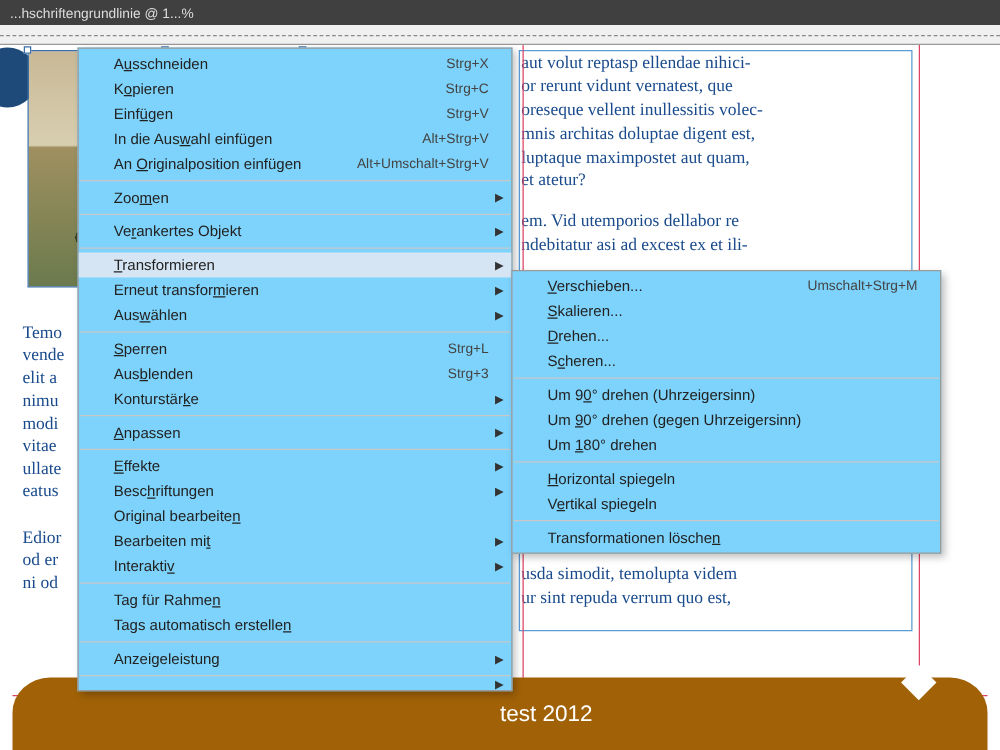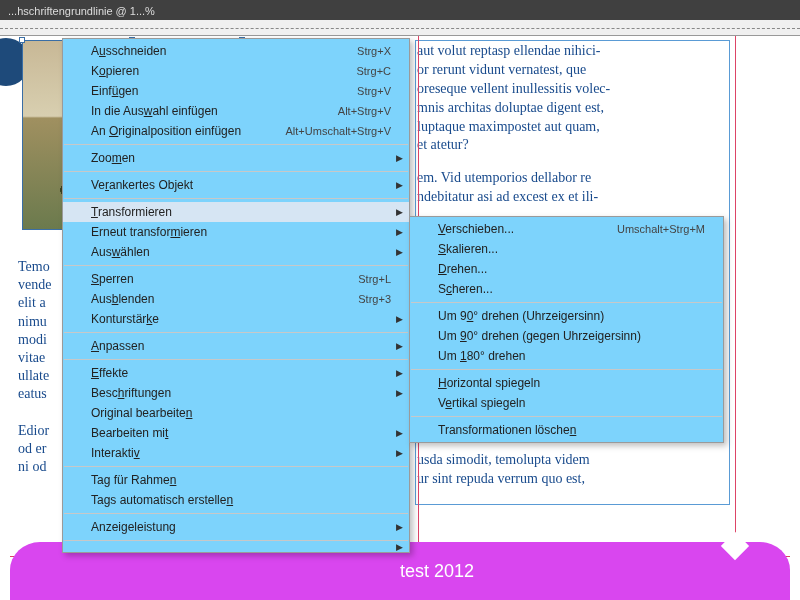--- a/index.html
+++ b/index.html
@@ -20,35 +20,35 @@
   .image-box { position: absolute; top: 4px; left: 12px; width: 220px; height: 190px; border: 1px solid #3a6ea5; background: linear-gradient(to bottom, #c8b896 0%, #d8cfb0 40%, #a09060 41%, #6b7a4d 100%); }
   .image-box::before { content:""; position:absolute; bottom:25px; left:35px; width:18px; height:28px; background: radial-gradient(circle, #3a4020 40%, transparent 41%); border-radius:50% 50% 0 0;}
   .sel-handle { position:absolute; width:6px; height:6px; background:#fff; border:1px solid #3a6ea5;}
   
   .logo-circle { position:absolute; top: 2px; left:-28px; width:48px; height:48px; border-radius:50%; background:#1e4a7a;}
   
   .text-col-left { position: absolute; top: 222px; left: 8px; width: 50px; font-family: Liberation Serif, serif; font-size: 14px; color: #184a8c; line-height: 1.3; overflow:hidden;}
   .text-col-right { position: absolute; top: 4px; left: 405px; width: 315px; font-family: Georgia, serif; font-size: 14px; color: #184a8c; line-height: 1.35; border:1px solid #5a9bd5; padding:1px;}
   .para { margin-bottom: 14px; text-align: justify;}
   
-  .footer-band { position: absolute; bottom: 0; left: 0; right: 0; height: 58px; background: #d946ef; border-radius: 30px 30px 0 0 / 28px 28px 0 0; display:flex; align-items:center; padding-left: 390px; color:#fff; font-size:18px; font-family: Arial;}
+  .footer-band { position: absolute; bottom: 0; left: 0; right: 0; height: 58px; background: #a16207; border-radius: 30px 30px 0 0 / 28px 28px 0 0; display:flex; align-items:center; padding-left: 390px; color:#fff; font-size:18px; font-family: Arial;}
   .footer-band::after { content:""; position:absolute; right:45px; top:-6px; width:20px; height:20px; background:#fff; transform:rotate(45deg);}
   
   
   .menu { position: absolute; background: #7dd3fc; border: 1px solid #9a9a9a; box-shadow: 3px 3px 6px rgba(0,0,0,0.25); padding: 2px 0; font-size: 12px; color: #222; }
   .menu-item { display: flex; align-items: center; padding: 3px 18px 3px 28px; white-space: nowrap; cursor: default; position: relative; }
   .menu-item:hover, .menu-item.hi { background: #d6e5f3; justify-content: center; }
   .menu-item .label { flex: 1; }
   .menu-item .shortcut { margin-left: 40px; color: #444; font-size: 11px;}
   .menu-item .arrow { position: absolute; right: 6px; font-size: 9px; color:#333;}
   .menu-sep { height: 1px; background: #c8c8c8; margin: 3px 1px; }
   .u { text-decoration: underline; }
   
   .menu1 { top: 38px; left: 62px; width: 348px; }
-  .menu2 { top: 216px; left: 409px; width: 315px; }
+  .menu2 { top: 216px; left: 409px; width: 344px; }
 </style>
 </head>
 <body>
 
 <div class="title-bar">
   <span>...hschriftengrundlinie @ 1...%</span>
 </div>
 
 <div class="canvas">
   <div class="ruler-h"></div>

